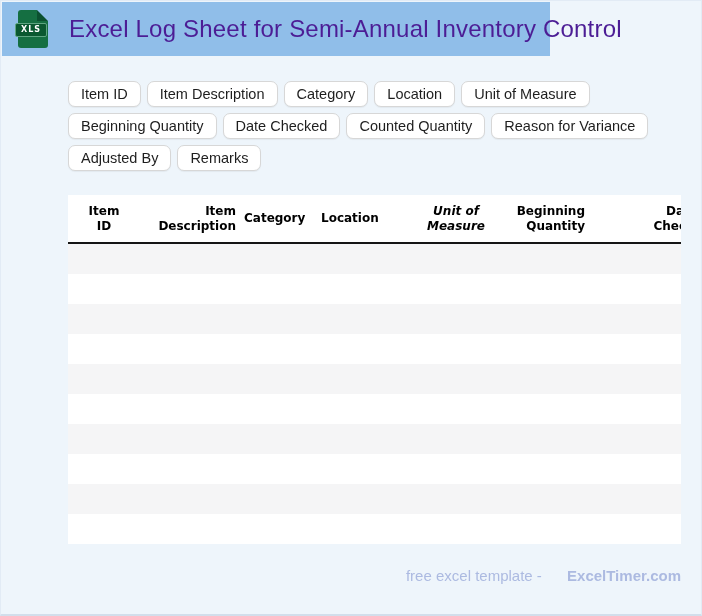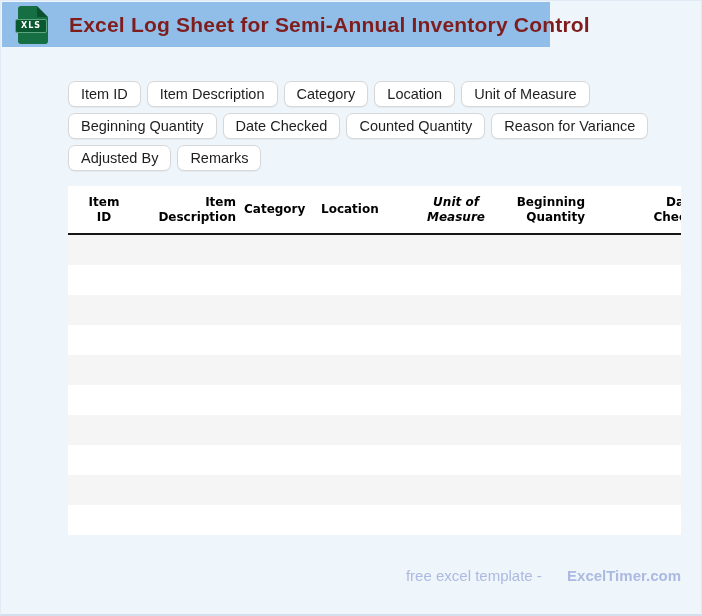--- a/index.html
+++ b/index.html
@@ -16,56 +16,56 @@
   }
   html,body{margin:0;padding:0;}
   body{
     width:702px;height:616px;position:relative;overflow:hidden;
     background:var(--page-bg);
     border:1px solid #E2EBF5;border-bottom:2px solid #D2DEEB;
     box-sizing:border-box;
     font-family:"Liberation Sans",sans-serif;
   }
   .topbar{
-    position:absolute;left:1px;top:1px;width:548px;height:45px;
+    position:absolute;left:1px;top:1px;width:548px;height:54px;
     background:var(--header-bar);
     display:flex;align-items:center;
   }
   .xls-icon{
     position:relative;width:30px;height:38px;margin-left:16px;flex:0 0 auto;
     background:var(--icon-green);border-radius:3px;
   }
   .xls-icon .fold{
     position:absolute;top:0;right:0;width:0;height:0;
     border-style:solid;border-width:0 11px 11px 0;
     border-color:transparent var(--header-bar) var(--icon-fold) transparent;
   }
   .xls-icon .band{
     position:absolute;left:-3px;top:13px;height:12px;line-height:12px;
     padding:0 5px;border-radius:2px;
     background:var(--band-bg);border:1px solid var(--band-border);
     color:#FFFFFF;font-size:8px;font-weight:bold;letter-spacing:1px;
     font-family:"DejaVu Sans",sans-serif;
   }
   .title{
-    margin:0 0 0 21px;color:#7f1d1d;font-size:21px;font-weight:700;
+    margin:0 0 0 21px;color:#4c1d95;font-size:24px;font-weight:400;
     letter-spacing:.2px;white-space:nowrap;
   }
   .chips{
     position:absolute;left:67px;top:80px;width:613px;
     display:flex;flex-wrap:wrap;gap:6px;
   }
   .chip{
     height:26px;line-height:24px;box-sizing:border-box;padding:0 12px;
     background:#FFFFFF;border:1px solid var(--chip-border);border-radius:7px;
     font-family:"Liberation Sans",sans-serif;font-size:14.5px;color:#1E1E1E;
     box-shadow:0 1px 1px rgba(0,0,0,.05);white-space:nowrap;
   }
   .table-section{
-    position:absolute;left:67px;top:185px;width:613px;overflow:hidden;
+    position:absolute;left:67px;top:194px;width:613px;overflow:hidden;
   }
   .thead{
     display:flex;align-items:stretch;height:47px;width:800px;
     background:#FFFFFF;border-bottom:2px solid var(--rule);
     font-family:"DejaVu Sans",sans-serif;font-weight:bold;
     font-size:12px;line-height:15px;color:#000000;
   }
   .th{
     box-sizing:border-box;white-space:pre-line;
     display:flex;flex-direction:column;justify-content:center;

